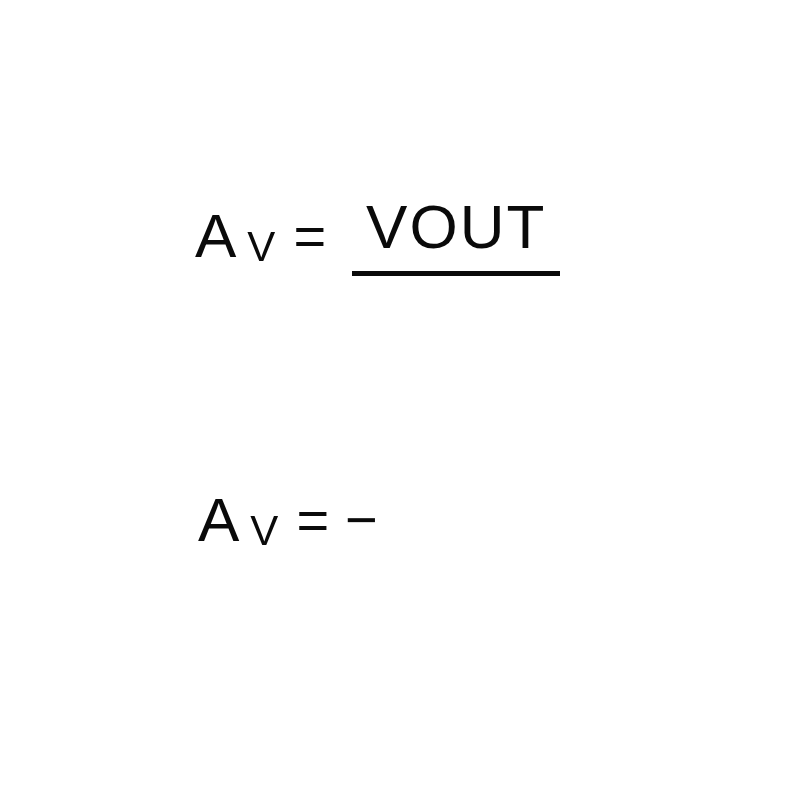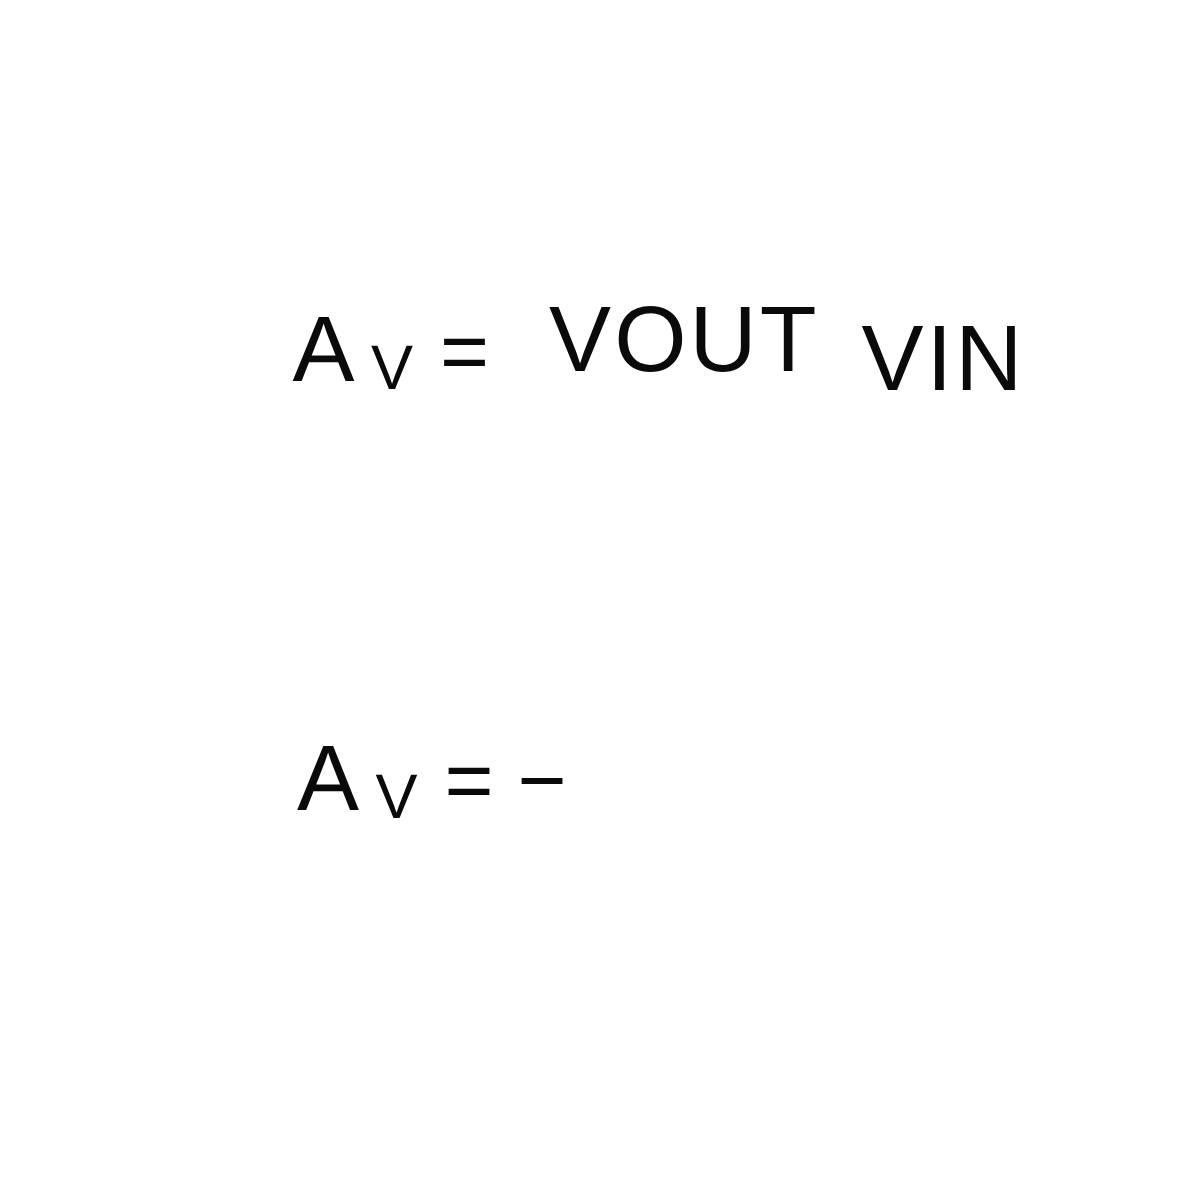--- a/index.html
+++ b/index.html
@@ -39,21 +39,21 @@
   .op {
     font-size: 56px;
     line-height: 1;
     margin-left: 18px;
   }
   .minus {
     margin-left: 16px;
   }
   .frac {
     display: flex;
-    flex-direction: row;
+    flex-direction: column;
     margin-left: 26px;
   }
   .num, .den {
     font-size: 62px;
     line-height: 1;
     letter-spacing: 2px;
     padding: 0 14px;
   }
   .num { padding-bottom: 13px; }
   .den { padding-top: 13px; }
@@ -68,21 +68,20 @@
 
 <div class="canvas">
 
   <div class="equation equation-1">
     <span class="var">A</span>
     <span class="sub">V</span>
     <span class="op">=</span>
     <div class="frac">
       <span class="num">VOUT</span>
       <div class="bar"></div>
-      <span class="den">VIN</span>
     </div>
   </div>
 
   <div class="equation equation-2">
     <span class="var">A</span>
     <span class="sub">V</span>
     <span class="op">=</span>
     <span class="op minus">−</span>
   </div>
 

